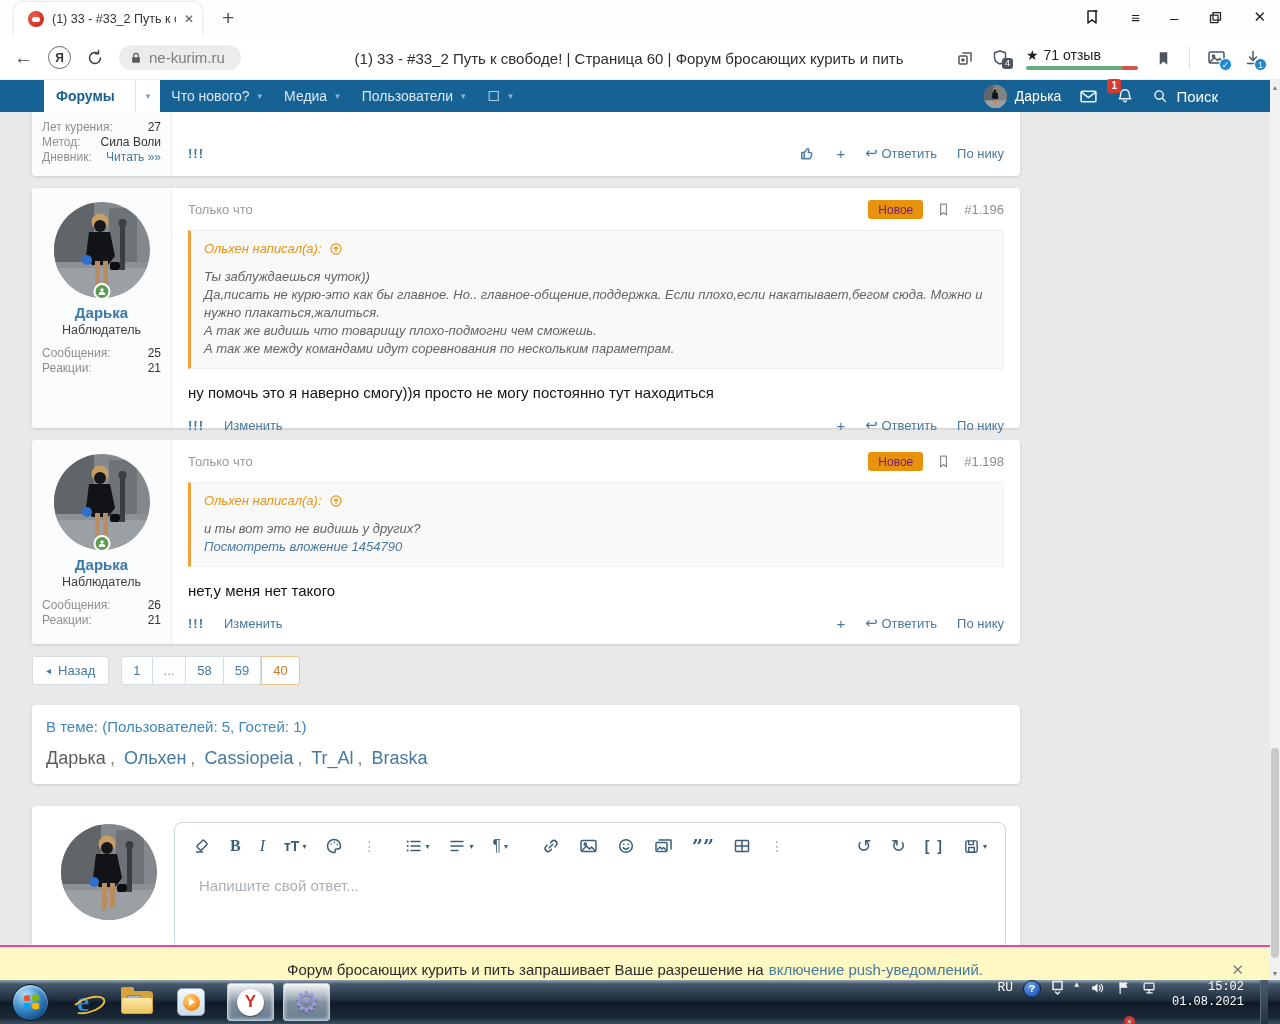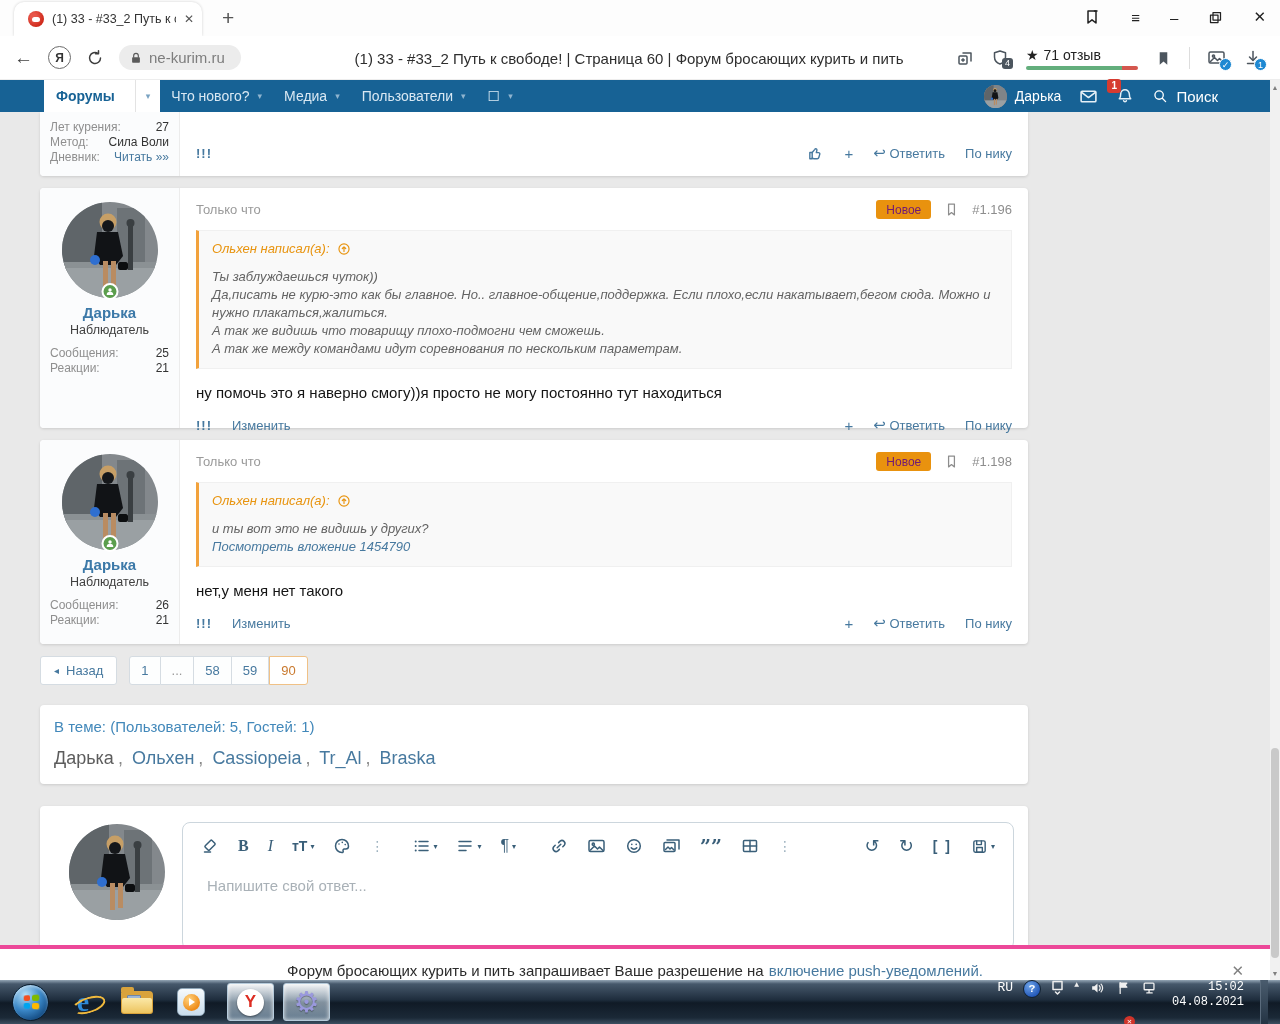--- a/index.html
+++ b/index.html
@@ -50,21 +50,21 @@
   .nav-item.active .nav-chev { color:#7aa3c2; }
   .nav-right { margin-left:auto; display:flex; align-items:center; gap:18px; padding-right:62px; }
   .nav-user { display:flex; align-items:center; gap:8px; color:#fff; }
   .mini-ava { width:23px; height:23px; border-radius:50%; overflow:hidden; background:#888; flex:0 0 23px; }
   .bell-wrap { position:relative; }
   .bell-badge { position:absolute; top:-8px; left:-9px; background:#d63b30; color:#fff; font-size:10px; line-height:12px; padding:1px 4px; border-radius:3px; font-weight:bold; }
   .nav-search { display:flex; align-items:center; gap:8px; color:#fff; font-size:15px; }
 
   
   .page { position:absolute; top:112px; left:0; width:1270px; height:833px; background:#e9e9e9; overflow:hidden; }
-  .container { margin-left:40px; width:988px; }
+  .container { margin-left:32px; width:988px; }
   .card { background:#fff; border-radius:4px; box-shadow:0 1px 3px rgba(0,0,0,.13); }
   .post { display:flex; }
   .post-side { width:140px; background:#fbfcfd; border-right:1px solid #ececec; padding:8px 10px; flex:0 0 140px; border-radius:4px 0 0 4px; }
   .info-row { display:flex; justify-content:space-between; font-size:12px; line-height:15px; color:#8f8f8f; }
   .info-row .val { color:#333; }
   a, .link { color:#47799f; text-decoration:none; cursor:pointer; }
   .post-main { flex:1; padding:12px 16px; display:flex; flex-direction:column; min-width:0; }
 
   
   .top-card { border-radius:0 0 4px 4px; margin-bottom:12px; }
@@ -126,21 +126,21 @@
   .tool.para { font-size:16px; }
   .tool.vd { color:#9fb3c0; font-size:14px; }
   .tool.quote9 { font-family:"DejaVu Serif",serif; font-weight:bold; font-size:19px; line-height:10px; }
   .tool.undo { font-size:18px; }
   .tool.brackets { font-size:14px; font-weight:bold; letter-spacing:2px; }
   .tb-right { margin-left:auto; display:flex; align-items:center; }
   .tb-right .tool { margin-right:0; margin-left:19px; }
   .editor-ph { padding:18px 24px; color:#a9b1b7; font-size:15px; }
 
   
-  .push-bar { position:absolute; top:945px; left:0; width:1270px; height:47px; background:#ffffff; border-top:4px solid #ec4899;
+  .push-bar { position:absolute; top:945px; left:0; width:1270px; height:47px; background:#fef9c3; border-top:2px solid #ec4899;
     display:flex; align-items:center; justify-content:center; font-size:15px; color:#2c2c2c; }
   .push-bar .txt { margin-right:5px; }
   .push-close { position:absolute; right:26px; color:#808080; font-size:15px; }
 
   
   .scrollbar { position:absolute; top:80px; right:0; width:10px; height:900px; background:#f1f1f1; }
   .sb-arrow { position:absolute; left:0; width:10px; height:14px; color:#7f7f7f; font-size:7px; display:flex; align-items:center; justify-content:center; }
   .sb-up { top:0; } .sb-down { bottom:0; }
   .sb-thumb { position:absolute; left:1px; width:8px; top:668px; height:210px; background:#c9c9c9; border-radius:4px; }
 
@@ -539,21 +539,21 @@
       <div class="pagenav">
         <span class="btn-back">
           <span style="font-size:10px;">◂</span>
           <span>Назад</span>
         </span>
         <div class="pages">
           <span class="page-btn">1</span>
           <span class="page-btn ellipsis">...</span>
           <span class="page-btn">58</span>
           <span class="page-btn">59</span>
-          <span class="page-btn current">90</span>
+          <span class="page-btn current">40</span>
         </div>
       </div>
 
       <div class="card intopic">
         <div class="intopic-title">В теме: (Пользователей: 5, Гостей: 1)</div>
         <div class="intopic-users">
           <span class="user-plain">Дарька</span><span class="sep">,</span>
           <span class="link">Ольхен</span><span class="sep">,</span>
           <span class="link">Cassiopeia</span><span class="sep">,</span>
           <span class="link">Tr_Al</span><span class="sep">,</span>
@@ -750,19 +750,19 @@
         <span class="flag-x">✕</span>
       </span>
       <span>
         <svg class="si" width="17" height="16" viewBox="0 0 18 18" style="color:#f0f0f0;">
             <rect x="3" y="3.5" width="11" height="7.5" rx="1"></rect>
             <path d="M6 14.5h6M8.5 11v3.5"></path>
           </svg>
       </span>
       <div class="clock">
         <div>15:02</div>
-        <div>04.08.2021</div>
+        <div>01.08.2021</div>
       </div>
       <div class="show-desktop"></div>
     </div>
   </div>
 
 </div>
 
 </body></html>

